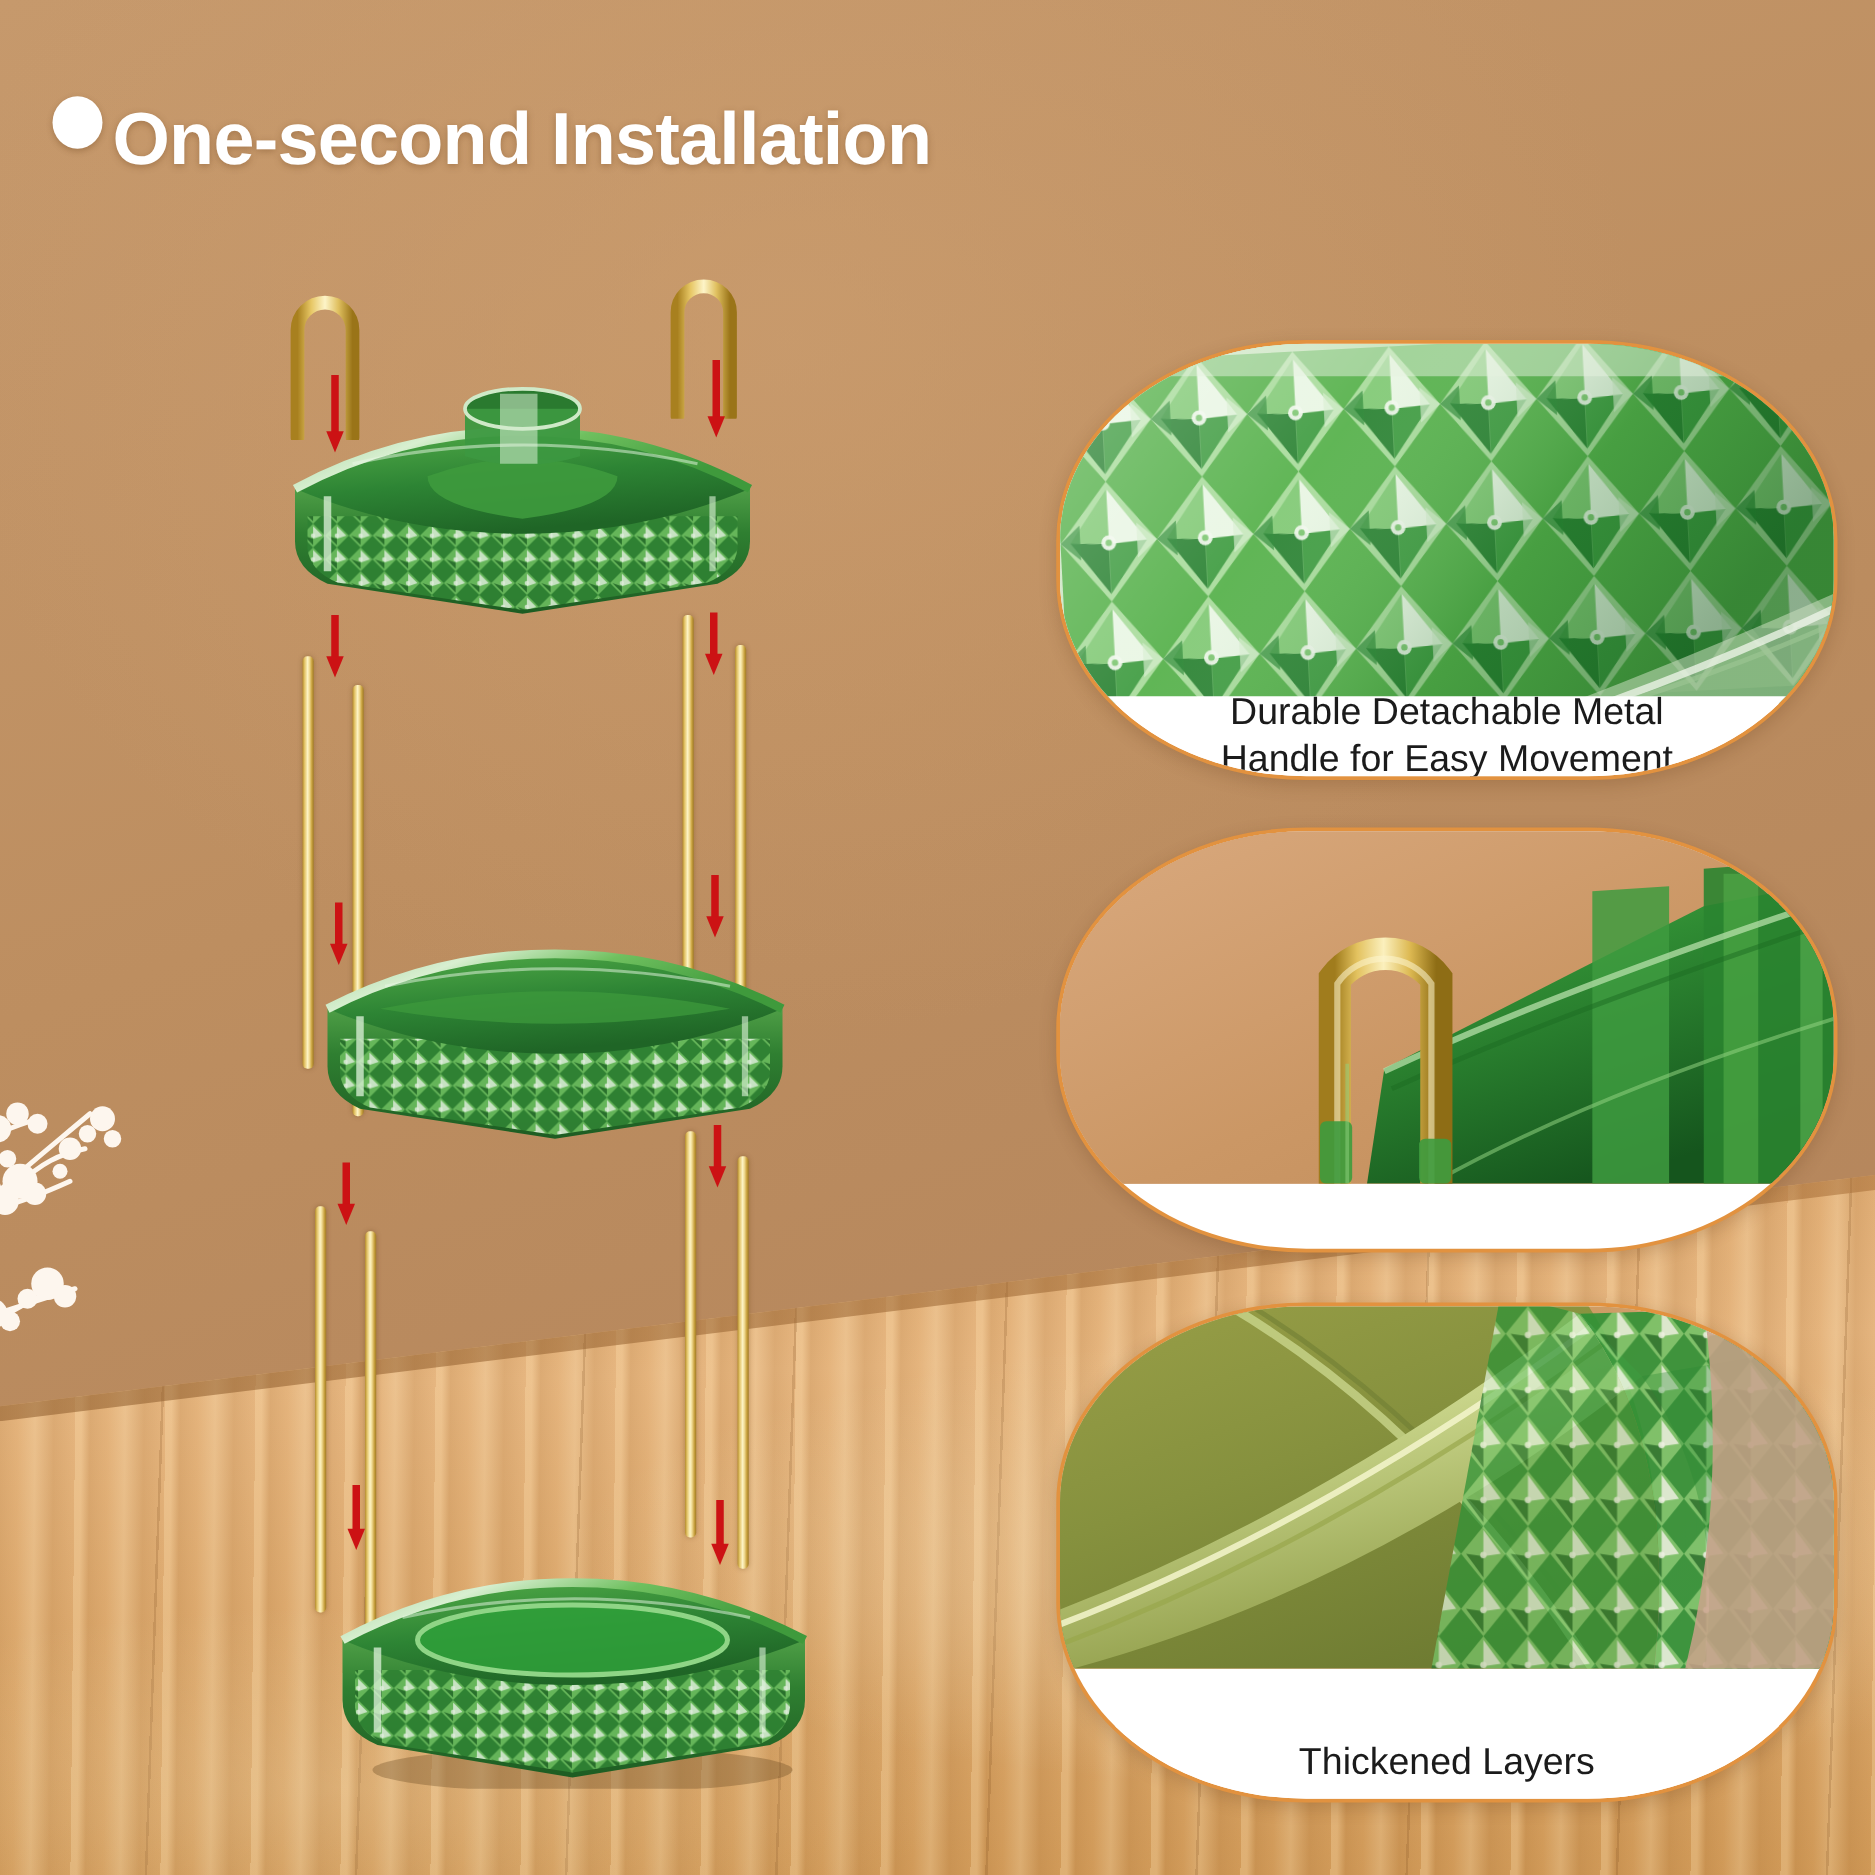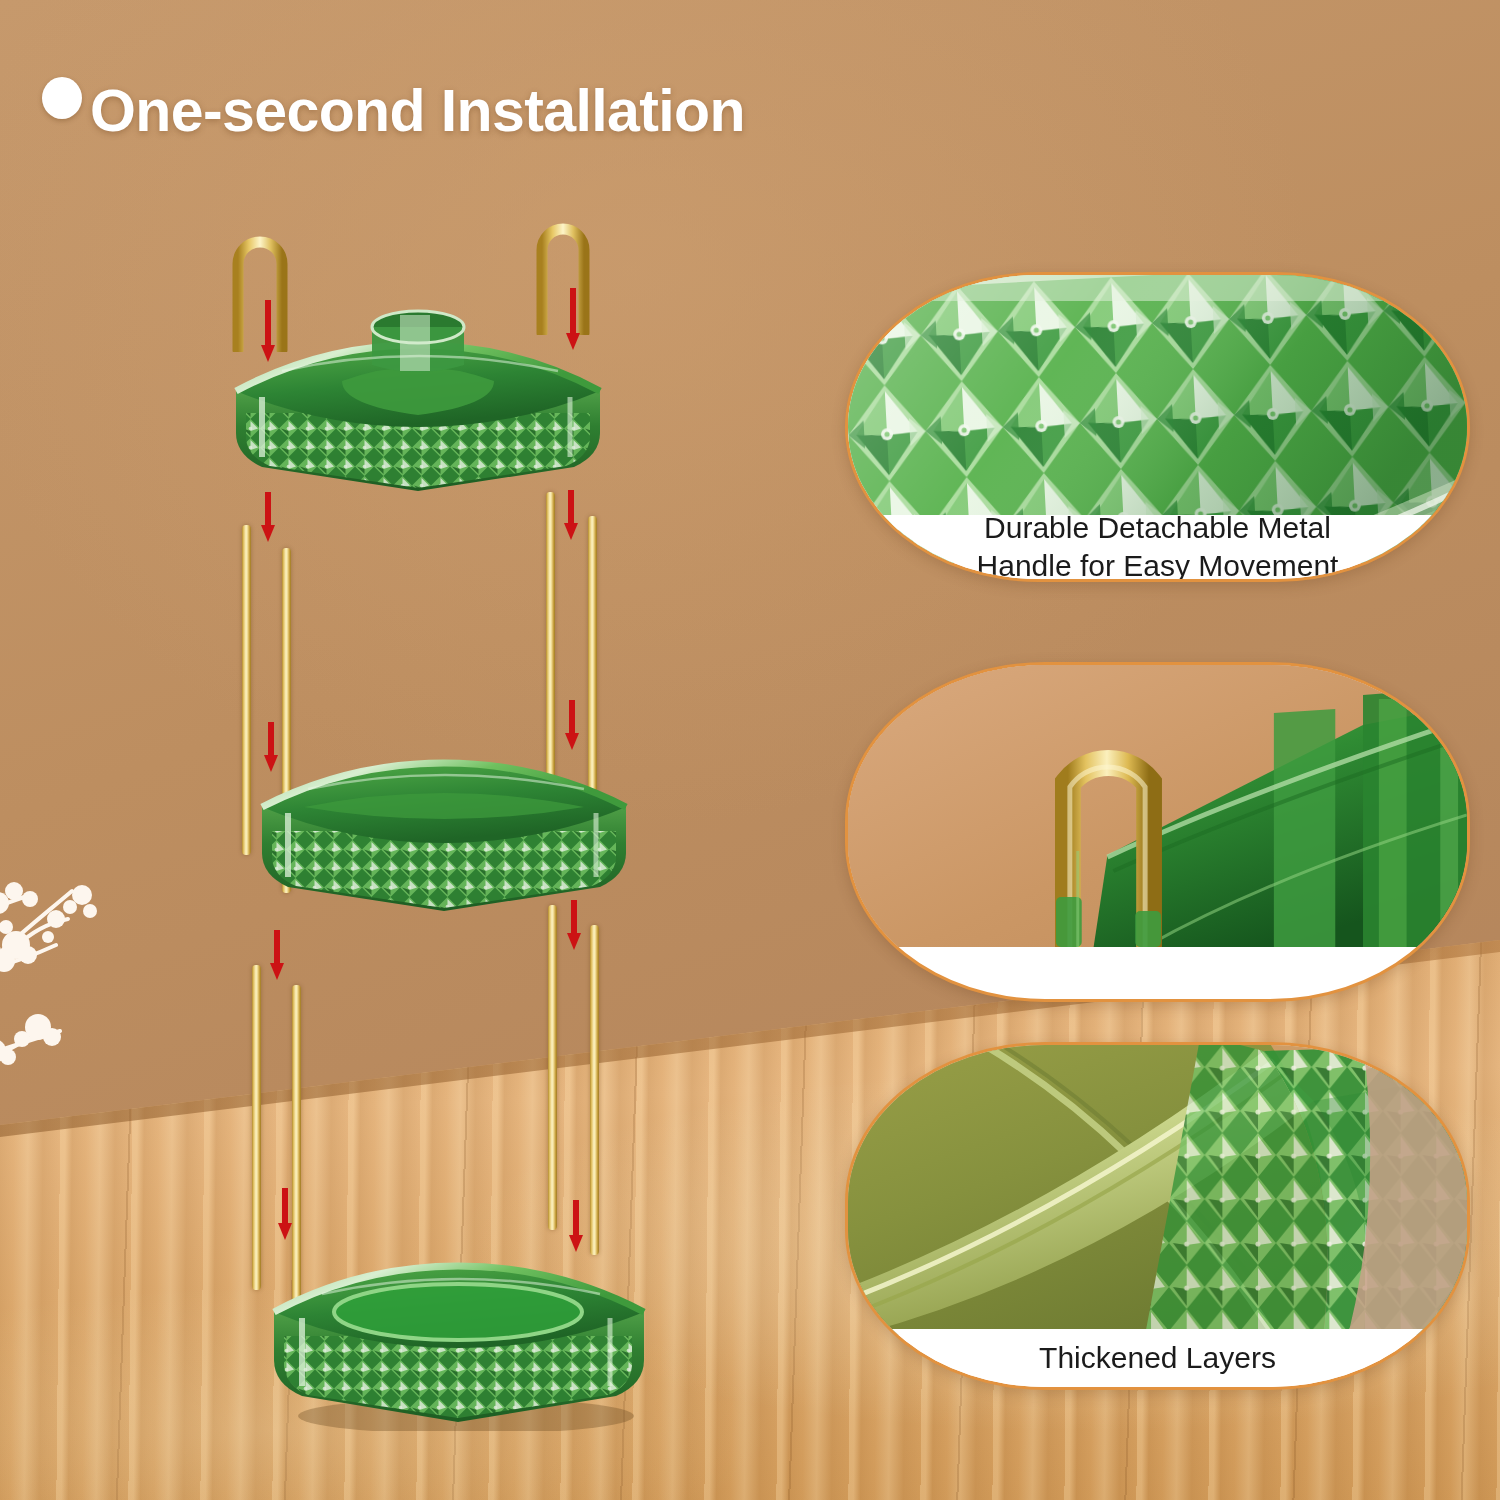--- a/index.html
+++ b/index.html
@@ -336,21 +336,21 @@
       <path d="M16 66 Q102 20 200 20 Q298 20 386 66" fill="none" stroke="url(#gRim)" stroke-width="7"></path>
       <ellipse cx="200" cy="66" rx="124" ry="28" fill="#2fa03a" opacity=".85"></ellipse>
       <ellipse cx="200" cy="66" rx="124" ry="28" fill="none" stroke="#8fd586" stroke-width="4"></ellipse>
       <path d="M44 72 L44 140" stroke="#dff3db" stroke-width="6" opacity=".75"></path>
       <path d="M352 72 L352 140" stroke="#dff3db" stroke-width="5" opacity=".6"></path>
       <path d="M64 48 Q200 18 342 48" fill="none" stroke="#eaf7e5" stroke-width="2.5" opacity=".5"></path>
     </svg>
   </div>
 </div>
 
-<div class="card" style="left:845px; top:272px; width:625px; height:310px;">
+<div class="card" style="left:845px; top:272px; width:625px; height:352px;">
   <div class="card-photo" style="height:288px;">
     <div class="ph-diamond"></div>
     <svg viewBox="0 0 625 288" preserveAspectRatio="none" style="position:absolute;inset:0;width:100%;height:100%;" xmlns="http://www.w3.org/2000/svg">
       <defs>
         <pattern id="bigDia" width="78" height="96" patternUnits="userSpaceOnUse">
           <rect width="78" height="96" fill="#58b24d"></rect>
           <path d="M39 0 L78 48 L39 96 L0 48 Z" fill="#a9dc9c"></path>
           <path d="M39 6 L70 48 L39 50 Z" fill="#eef7e9" opacity=".93"></path>
           <path d="M39 50 L8 48 L39 90 Z" fill="#1f7a2a" opacity=".9"></path>
           <path d="M39 6 L8 48 L39 50 Z" fill="#7fc873" opacity=".9"></path>
@@ -420,21 +420,21 @@
       <path d="M222 282 L222 118 A52 52 0 0 1 304 118 L304 282" fill="none" stroke="url(#gld2)" stroke-width="26" stroke-linecap="round"></path>
       <path d="M224 282 L224 122 A46 46 0 0 1 300 122 L300 282" fill="none" stroke="#fdf5cf" stroke-width="5" opacity=".55"></path>
 
       <rect x="210" y="232" width="26" height="50" rx="5" fill="#3d9b3e" opacity=".9"></rect>
       <rect x="290" y="246" width="26" height="36" rx="5" fill="#3d9b3e" opacity=".9"></rect>
       <path d="M232 282 L232 186" stroke="#8fd27f" stroke-width="3" opacity=".5"></path>
     </svg>
   </div>
 </div>
 
-<div class="card" style="left:845px; top:1042px; width:625px; height:348px;">
+<div class="card" style="left:845px; top:1042px; width:625px; height:400px;">
   <div class="card-photo" style="height:290px;">
     <div class="ph-layers"></div>
     <svg viewBox="0 0 625 290" preserveAspectRatio="none" style="position:absolute;inset:0;width:100%;height:100%;" xmlns="http://www.w3.org/2000/svg">
       <defs>
         <linearGradient id="bowl3" x1="0" y1="0" x2="0.6" y2="1">
           <stop offset="0%" stop-color="#9aa048"></stop>
           <stop offset="50%" stop-color="#86913e"></stop>
           <stop offset="100%" stop-color="#6f7c32"></stop>
         </linearGradient>
         <linearGradient id="rimgold" x1="0" y1="0" x2="0.4" y2="1">

